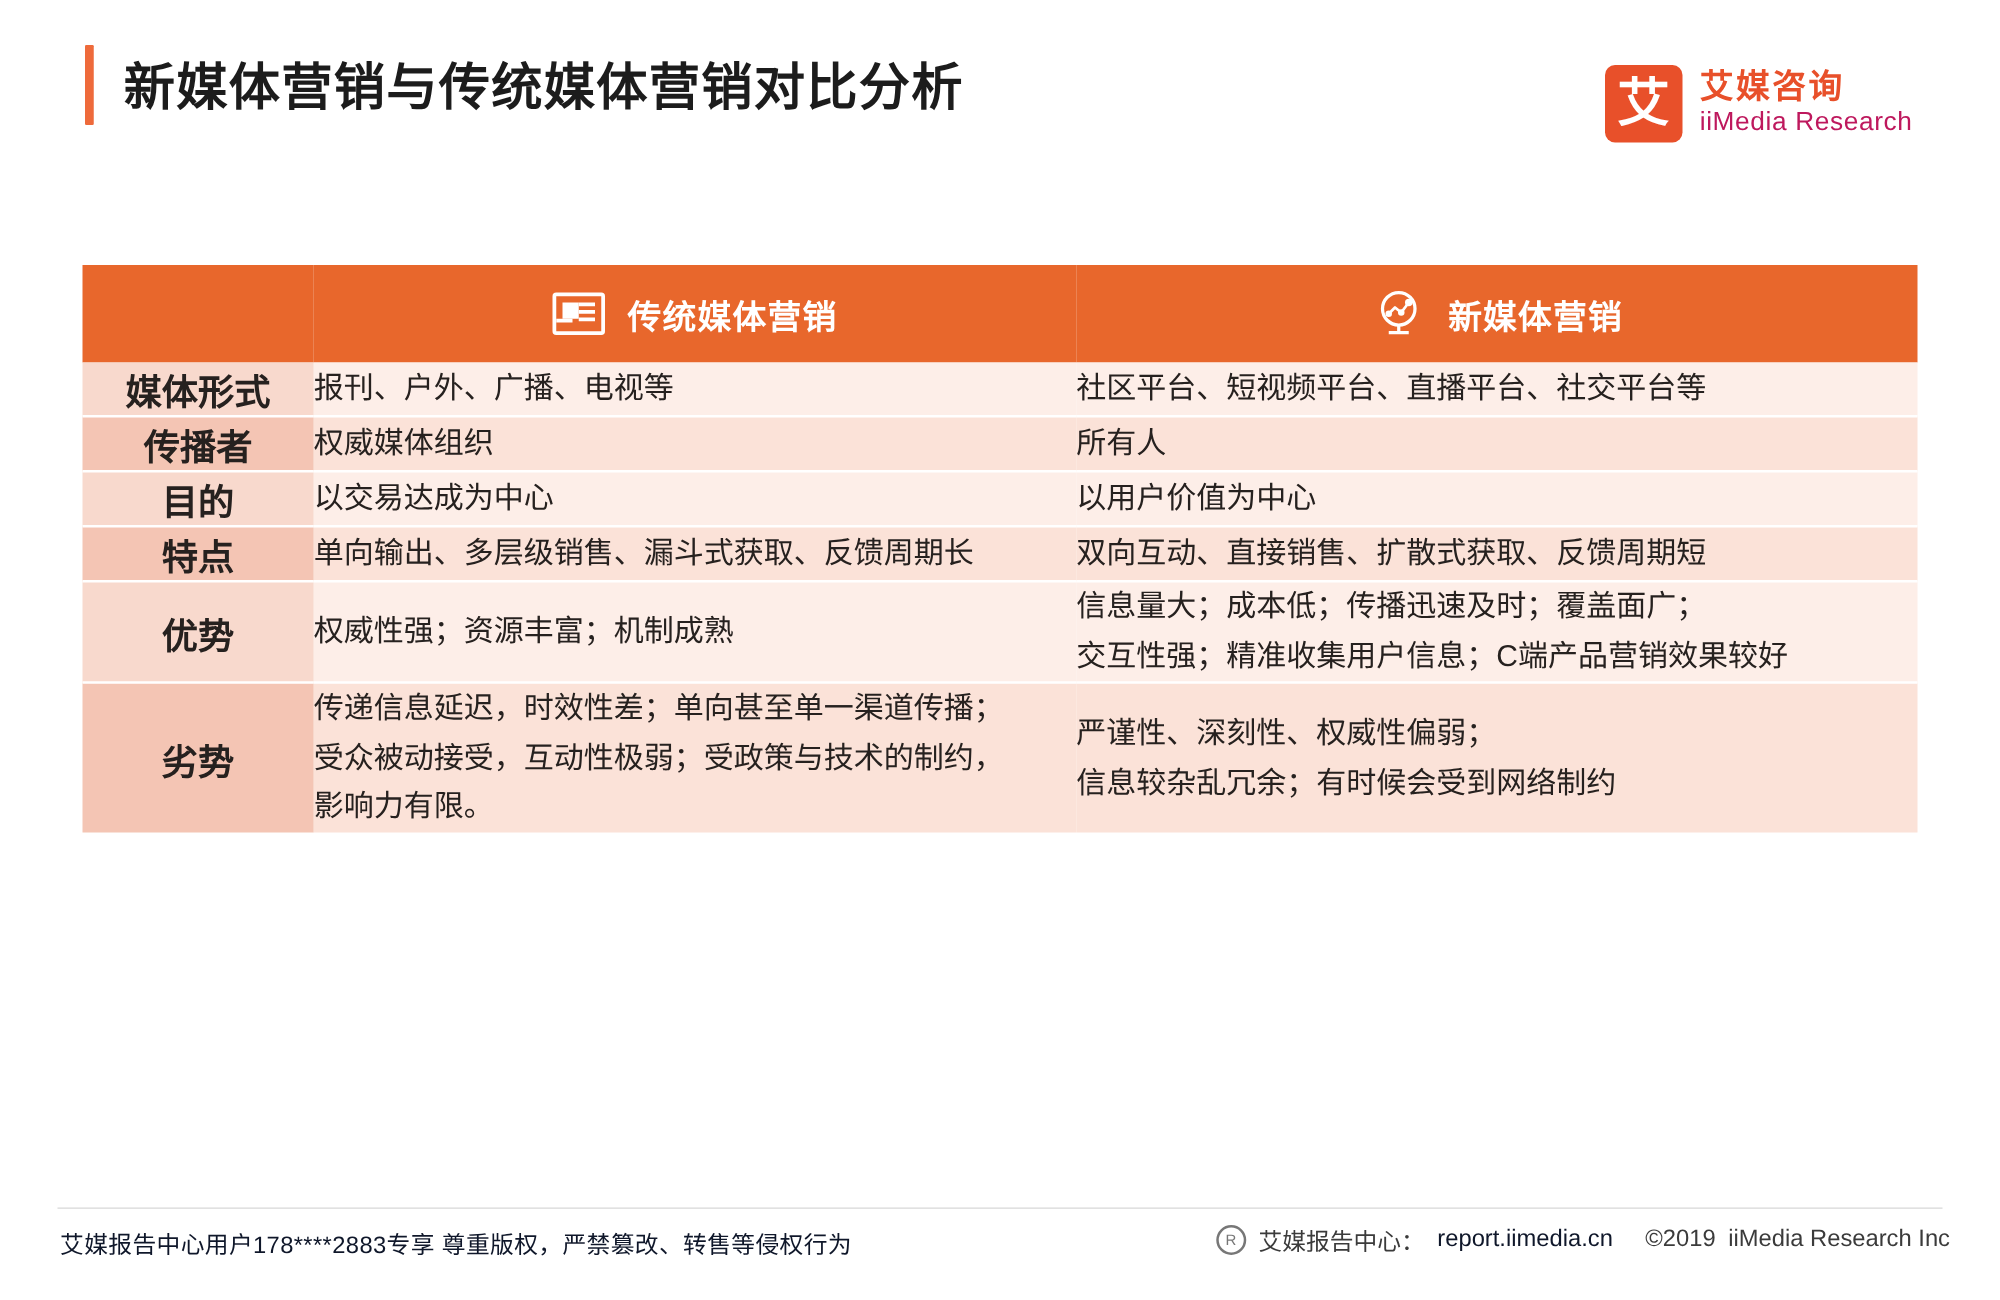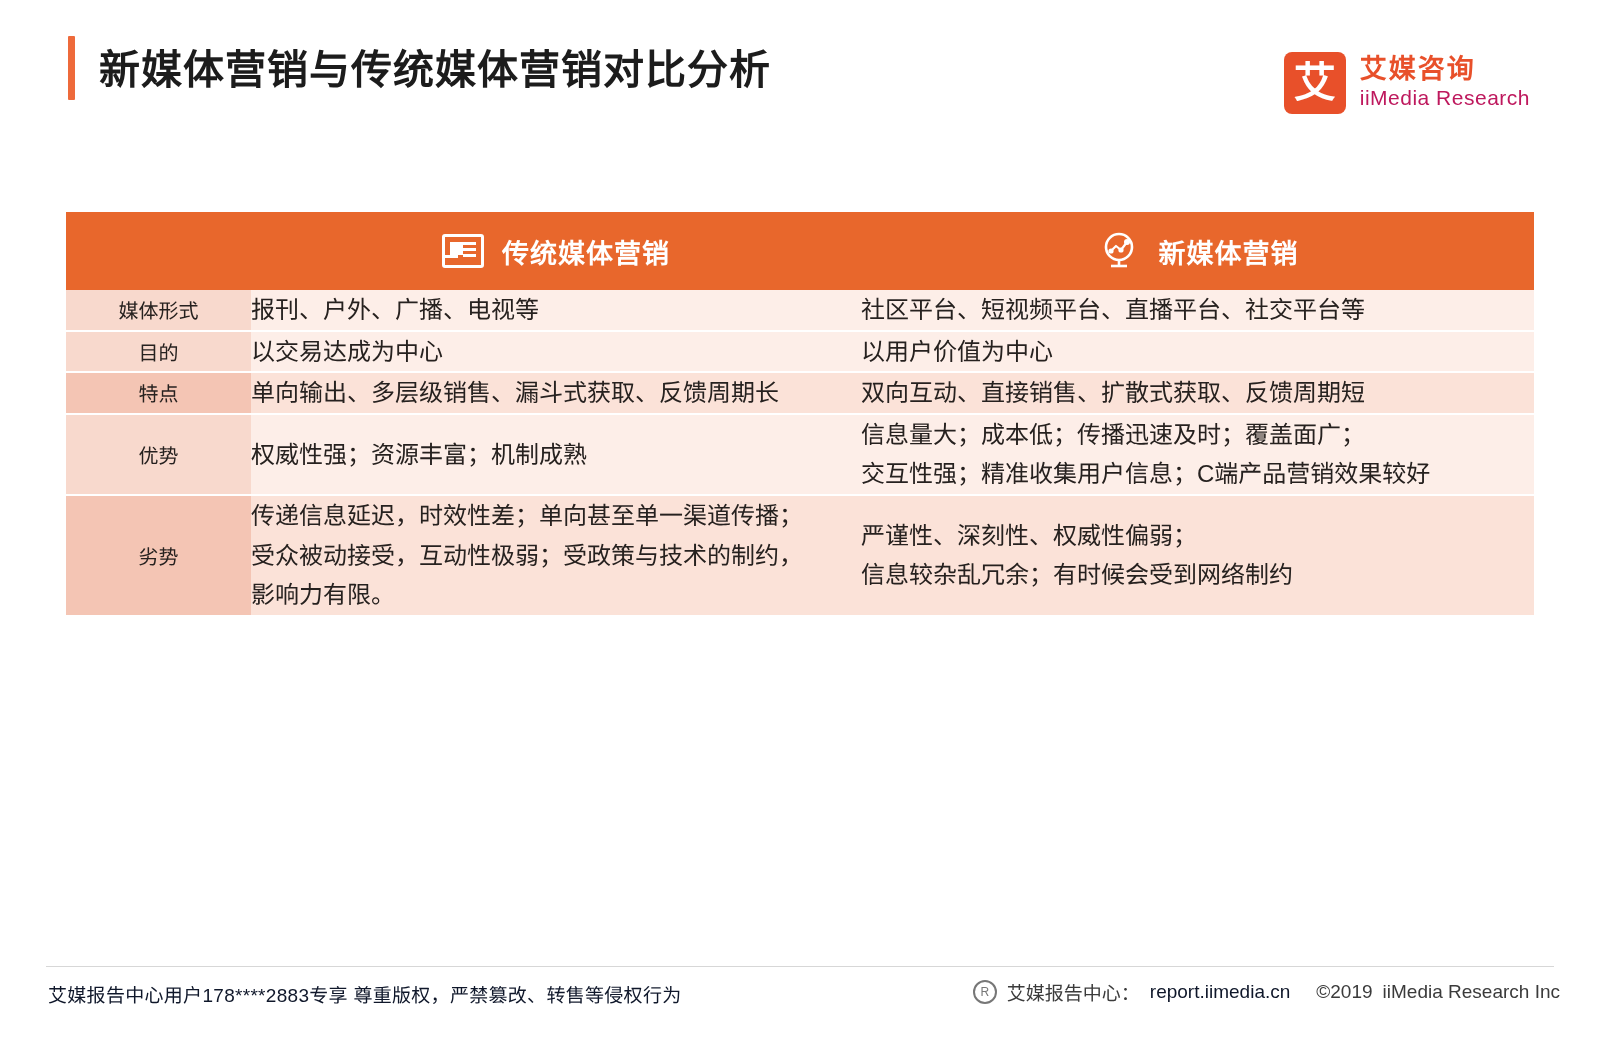--- a/index.html
+++ b/index.html
@@ -115,22 +115,22 @@
     justify-content: center;
     gap: 18px;
   }
   .col-label { width: 185px; }
   .col-trad  { width: 610px; }
   .col-new   { width: 673px; }
 
   .row-label {
     text-align: center;
     vertical-align: middle;
-    font-size: 20px;
-    font-weight: normal;
+    font-size: 29px;
+    font-weight: bold;
     color: #26211f;
   }
   .row-cell {
     text-align: left;
     vertical-align: middle;
     font-size: 24px;
     color: #26211f;
     line-height: 1.65;
     padding: 16px 12px;
   }
@@ -258,20 +258,25 @@
         </div>
       </th>
     </tr>
   </thead>
   <tbody>
     <tr class="tint-a sep">
       <td class="row-label vdivide">媒体形式</td>
       <td class="row-cell vdivide">报刊、户外、广播、电视等</td>
       <td class="row-cell">社区平台、短视频平台、直播平台、社交平台等</td>
     </tr>
+    <tr class="tint-b sep">
+      <td class="row-label vdivide">传播者</td>
+      <td class="row-cell vdivide">权威媒体组织</td>
+      <td class="row-cell">所有人</td>
+    </tr>
     <tr class="tint-a sep">
       <td class="row-label vdivide">目的</td>
       <td class="row-cell vdivide">以交易达成为中心</td>
       <td class="row-cell">以用户价值为中心</td>
     </tr>
     <tr class="tint-b sep">
       <td class="row-label vdivide">特点</td>
       <td class="row-cell vdivide">单向输出、多层级销售、漏斗式获取、反馈周期长</td>
       <td class="row-cell">双向互动、直接销售、扩散式获取、反馈周期短</td>
     </tr>

